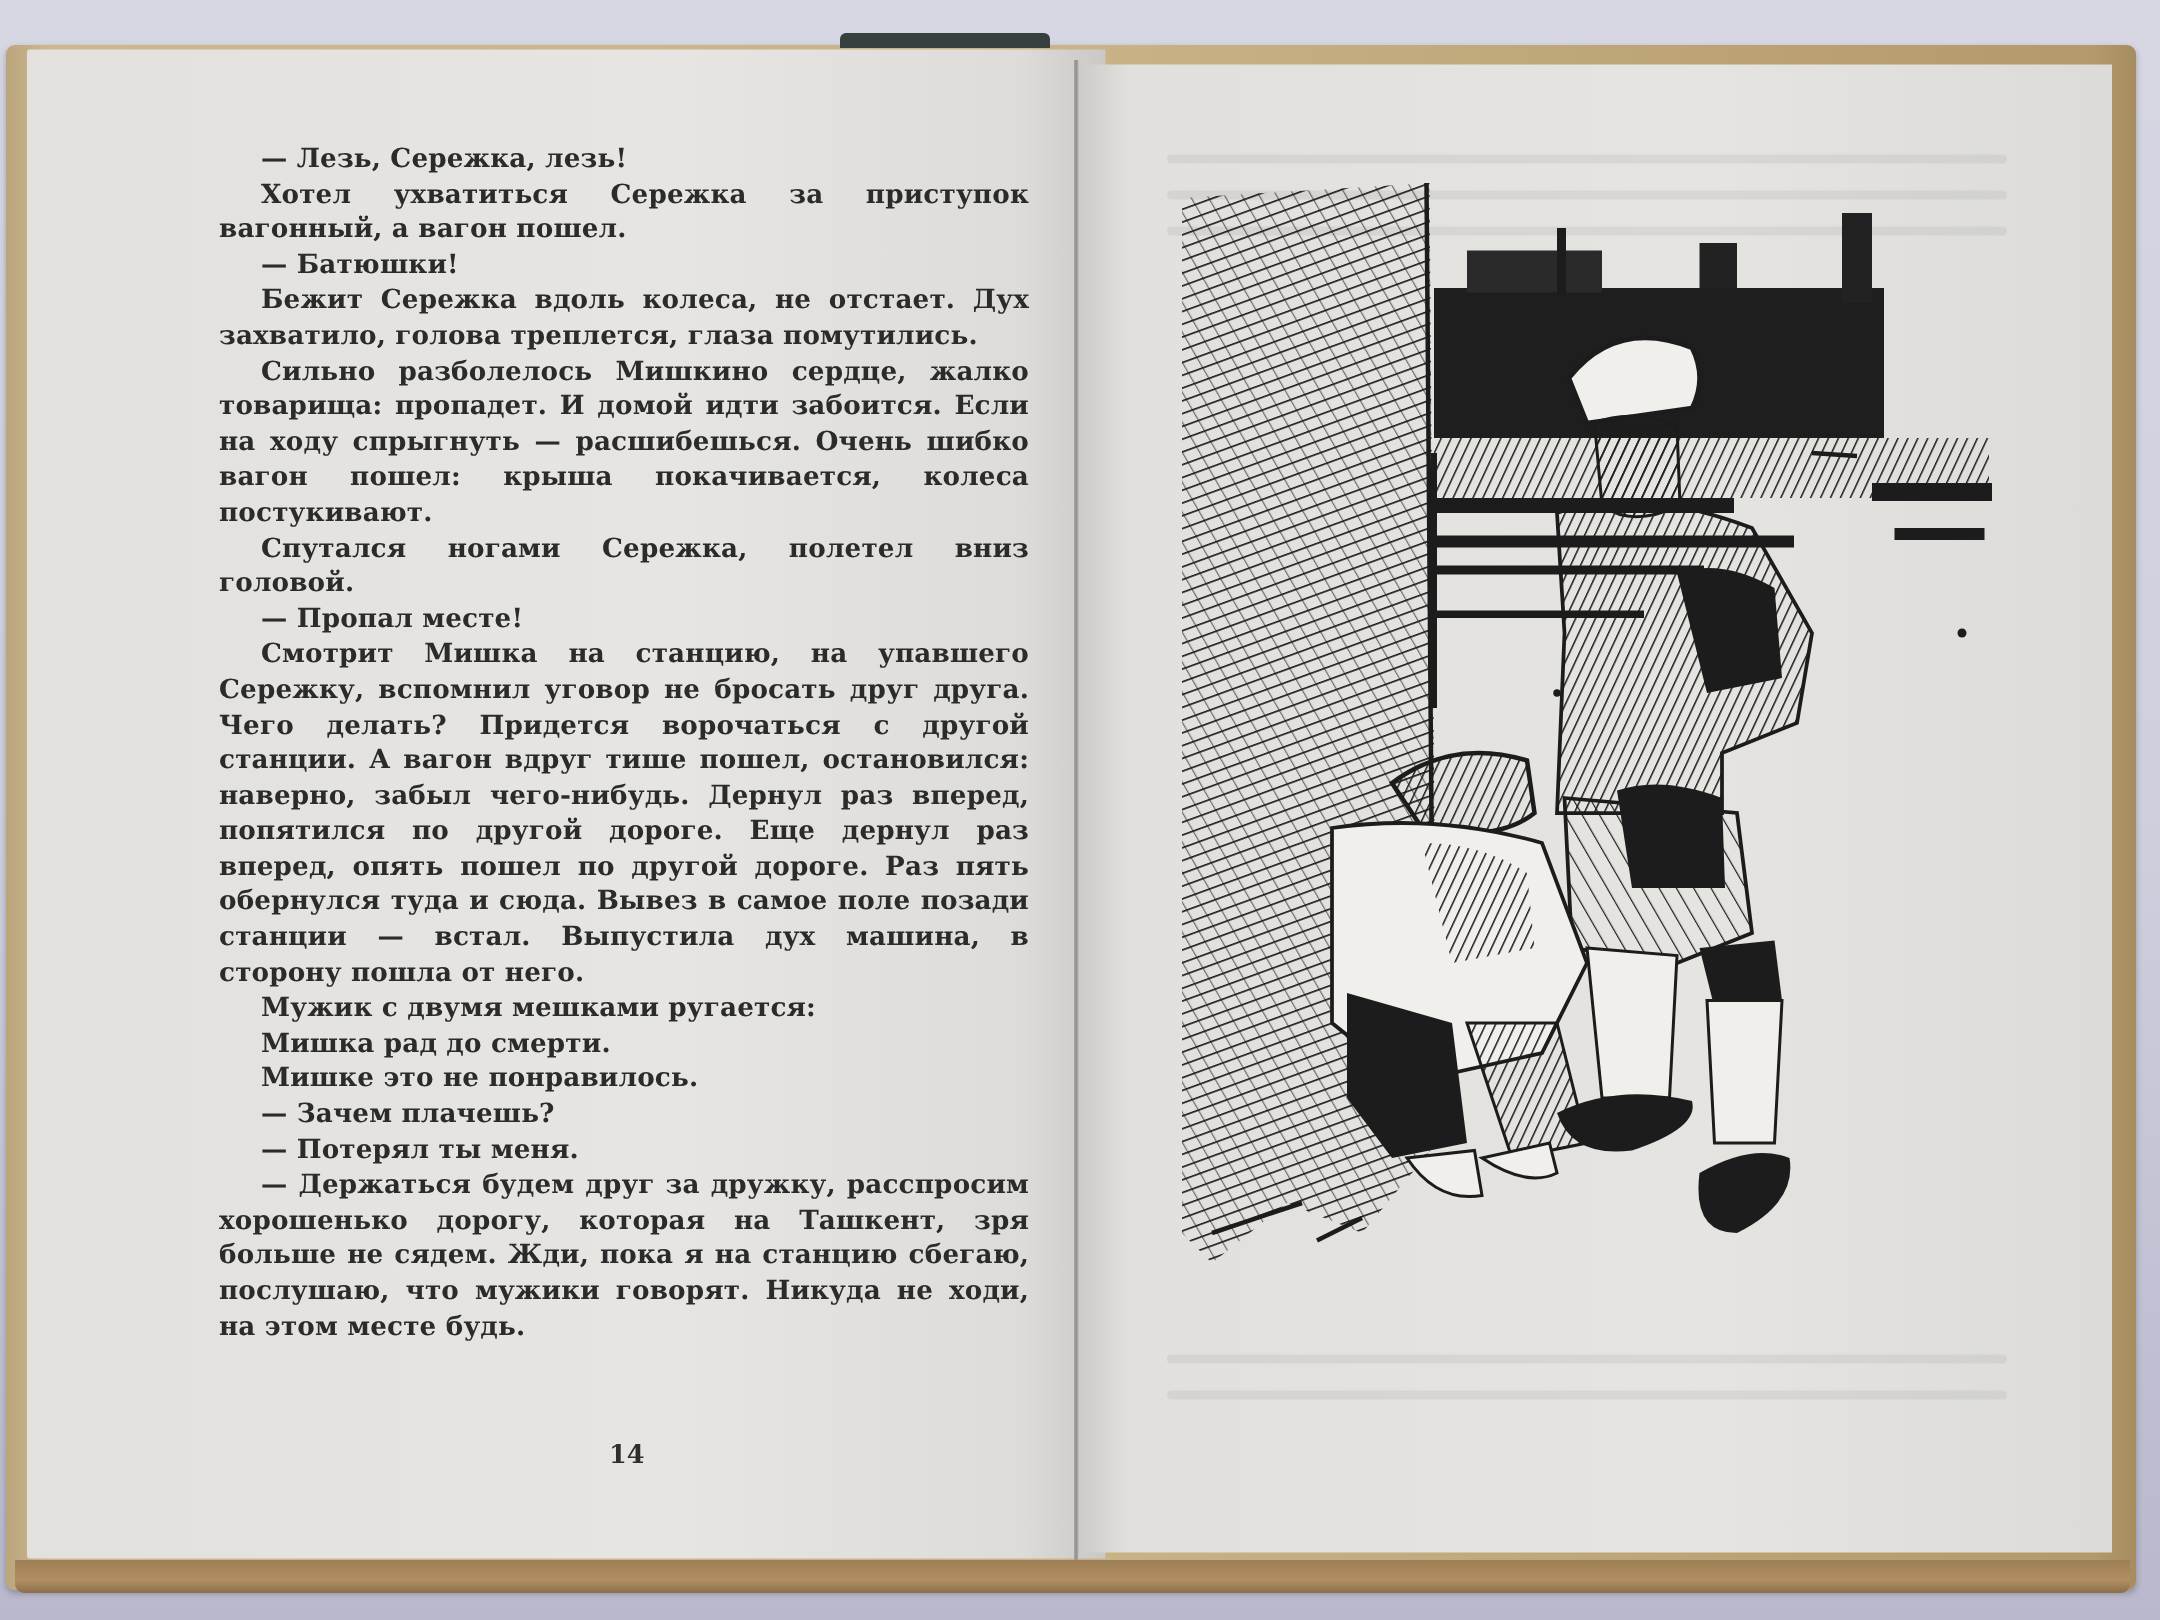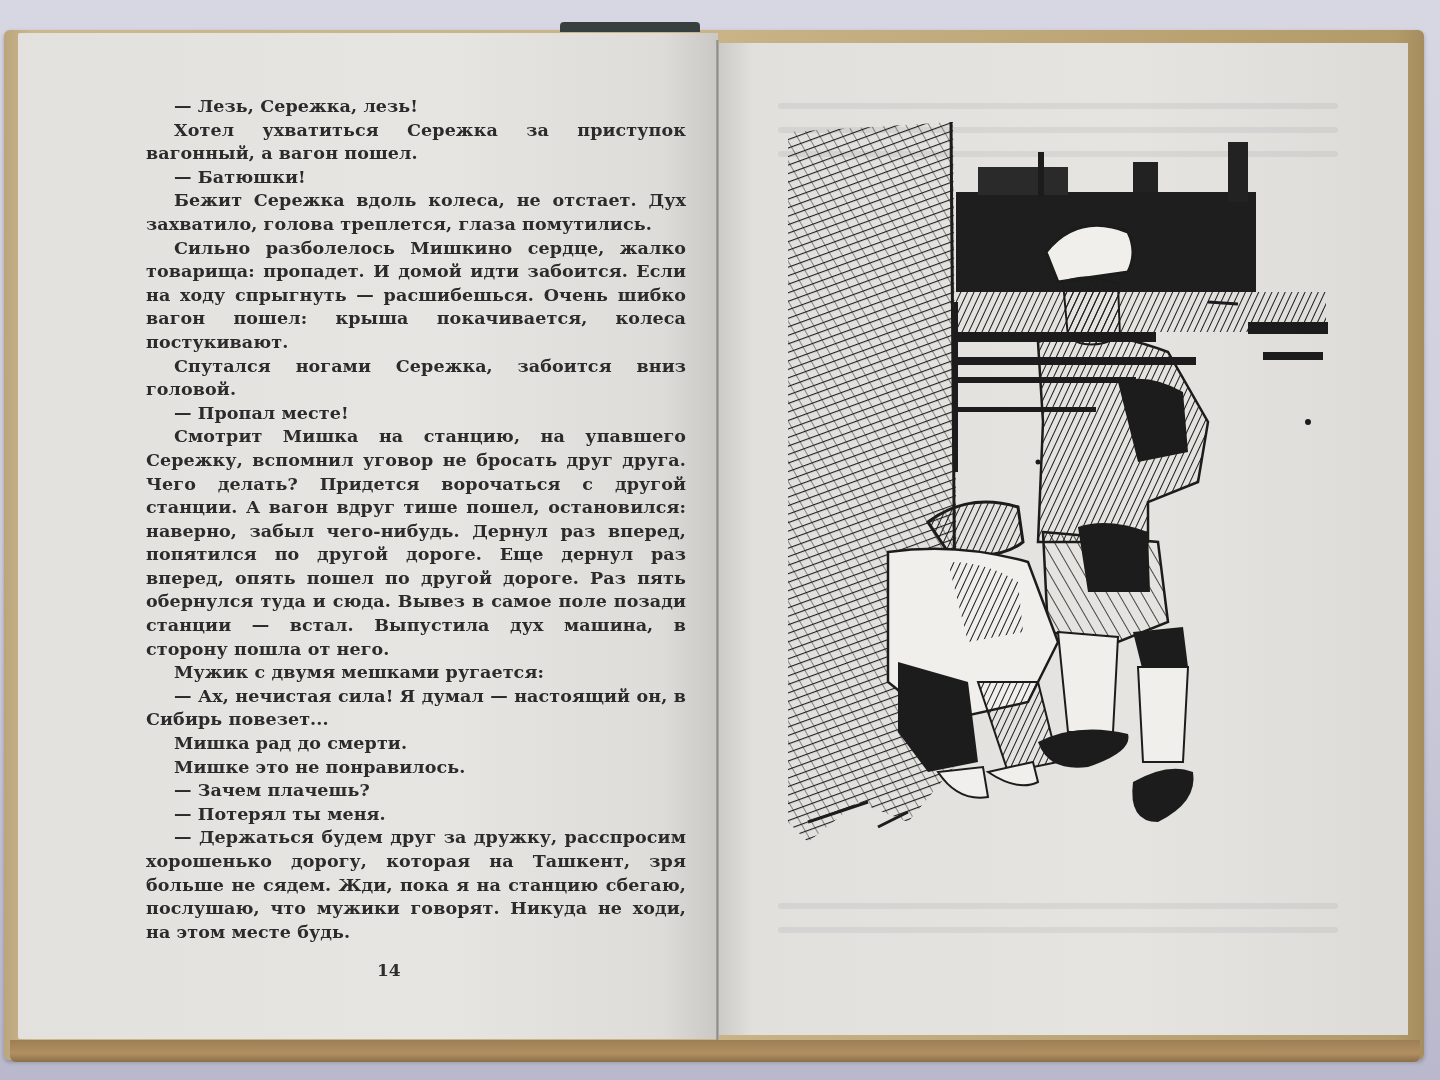--- a/index.html
+++ b/index.html
@@ -49,20 +49,21 @@
       background: #e7e6e2;
       overflow: hidden;
     }
     .page-left {
       left: 18px;
       top: 33px;
       width: 700px;
       height: 1006px;
       background: linear-gradient(90deg, #e2e1de 0%, #e6e5e2 60%, #dddcd8 92%, #c9c8c4 100%);
       border-radius: 2px 0 0 2px;
+      padding-left: 19px;
     }
     .page-right {
       left: 718px;
       top: 43px;
       width: 690px;
       height: 992px;
       background: linear-gradient(90deg, #cbcac6 0%, #e1e0dd 5%, #e5e4e1 60%, #dcdbd8 100%);
     }
     .gutter-line {
       position: absolute;
@@ -84,21 +85,21 @@
       text-align: justify;
       font-weight: bold;
       letter-spacing: 0.1px;
     }
     .text-column p {
       margin: 0;
       text-indent: 28px;
     }
     .page-number {
       position: absolute;
-      left: 359px;
+      left: 388px;
       top: 927px;
       font-size: 17px;
       font-weight: bold;
       color: #2e2e2e;
     }
     
     .show-through {
       position: absolute;
       left: 60px;
       width: 560px;
@@ -126,25 +127,24 @@
 <div class="cover-bottom-edge"></div>
 <div class="spine-cloth"></div>
 
 <div class="page page-left">
   <div class="text-column" id="left-text">
       <p>— Лезь, Сережка, лезь!</p>
       <p>Хотел ухватиться Сережка за приступок вагонный, а вагон пошел.</p>
       <p>— Батюшки!</p>
       <p>Бежит Сережка вдоль колеса, не отстает. Дух захватило, голова треплется, глаза помутились.</p>
       <p>Сильно разболелось Мишкино сердце, жалко товарища: пропадет. И домой идти забоится. Если на ходу спрыгнуть — расшибешься. Очень шибко вагон пошел: крыша покачивается, колеса постукивают.</p>
-      <p>Спутался ногами Сережка, забоится вниз головой.</p>
+      <p>Спутался ногами Сережка, полетел вниз головой.</p>
       <p>— Пропал месте!</p>
       <p>Смотрит Мишка на станцию, на упавшего Сережку, вспомнил уговор не бросать друг друга. Чего делать? Придется ворочаться с другой станции. А вагон вдруг тише пошел, остановился: наверно, забыл чего-нибудь. Дернул раз вперед, попятился по другой дороге. Еще дернул раз вперед, опять пошел по другой дороге. Раз пять обернулся туда и сюда. Вывез в самое поле позади станции — встал. Выпустила дух машина, в сторону пошла от него.</p>
       <p>Мужик с двумя мешками ругается:</p>
-      <p>— Ах, нечистая сила! Я думал — настоящий он, в Сибирь повезет...</p>
       <p>Мишка рад до смерти.</p>
       <p>Мишке это не понравилось.</p>
       <p>— Зачем плачешь?</p>
       <p>— Потерял ты меня.</p>
       <p>— Держаться будем друг за дружку, расспросим хорошенько дорогу, которая на Ташкент, зря больше не сядем. Жди, пока я на станцию сбегаю, послушаю, что мужики говорят. Никуда не ходи, на этом месте будь.</p>
     </div>
   <div class="page-number">14</div>
 </div>
 
 <div class="page page-right">

